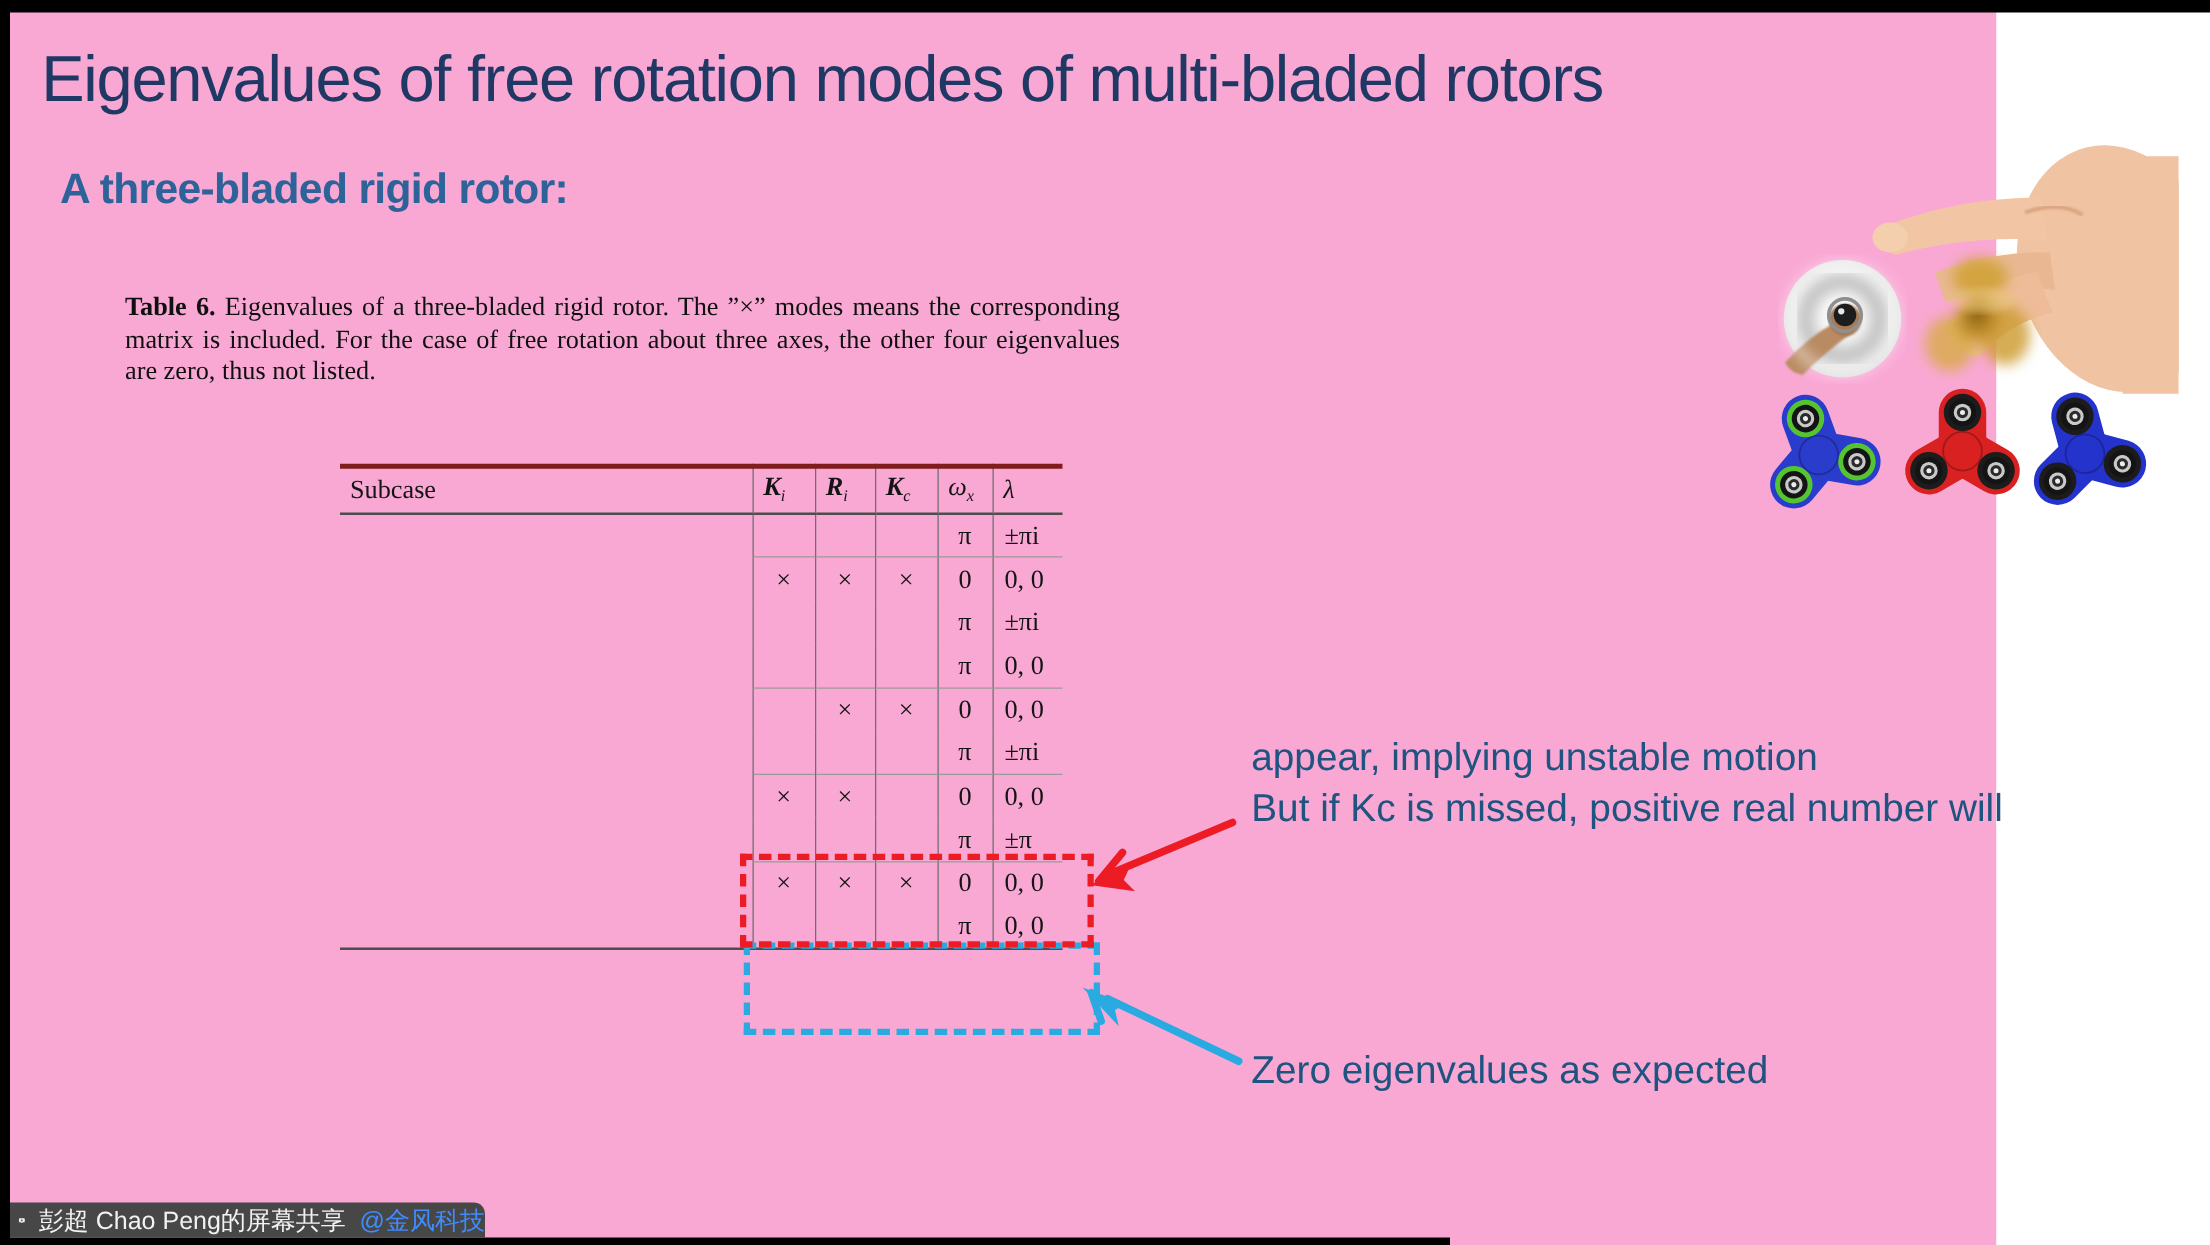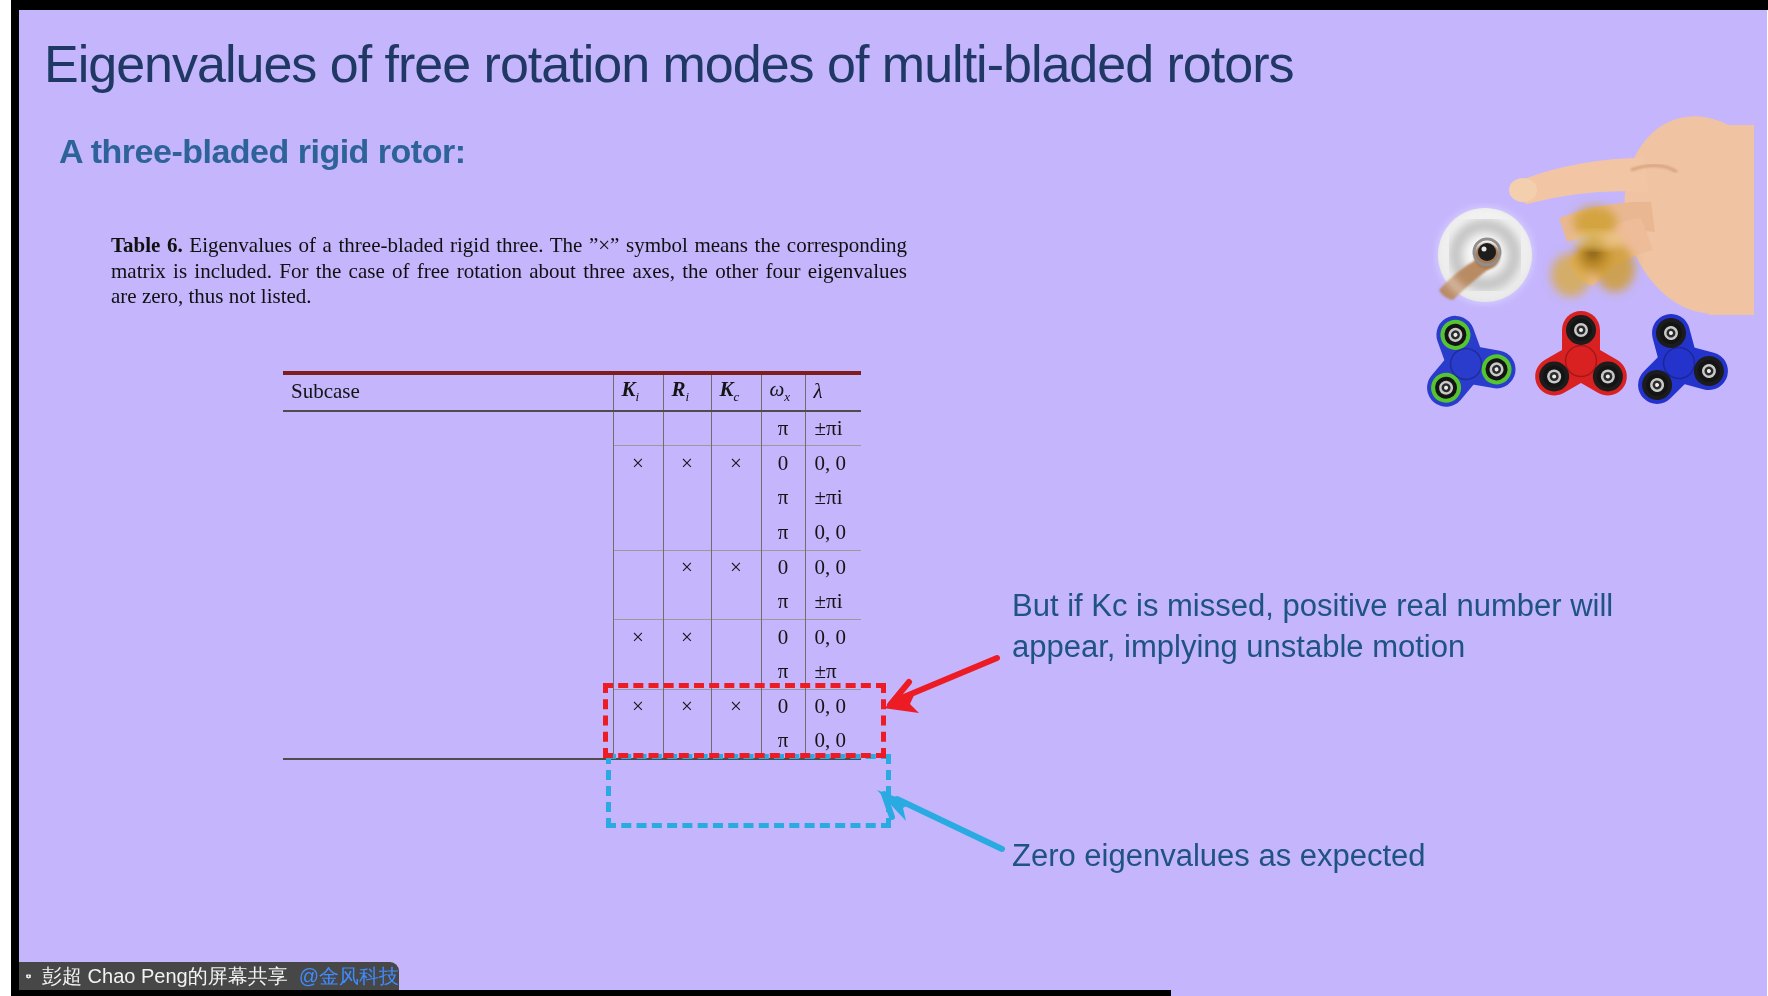--- a/index.html
+++ b/index.html
@@ -1,18 +1,18 @@
 <!DOCTYPE html>
 <html style="--title: #1f3864; --subtitle: #2e6399; --note: #1f5380; --red: #ed1c24; --cyan: #29abe2; --barbg: #474747; --bartext: #f2f2f2; --barmention: #3f8cff;"><head>
 <meta charset="utf-8">
 <style>
   * { margin:0; padding:0; box-sizing:border-box; }
   html,body { width:1768px; height:996px; background:#fff; overflow:hidden;
               font-family:"Liberation Sans", sans-serif; }
-  .stage { position:relative; width:1756px; height:996px; background:#c4b5fd;margin-left:11px; }
+  .stage { position:relative; width:1597px; height:996px; background:#f9a8d4; }
 
   .border-top    { position:absolute; left:0; top:0; width:1768px; height:10px; background:#000; z-index:40; }
   .border-left   { position:absolute; left:0; top:0; width:8px; height:996px; background:#000; z-index:50; }
   .strip-bottom  { position:absolute; left:0; top:990px; width:1160px; height:6px; background:#000; z-index:40; }
 
   .title { position:absolute; left:33px; top:34px; font-size:52px; line-height:60px;
            letter-spacing:-1px; color:var(--title); font-weight:400; white-space:nowrap; }
   .subtitle { position:absolute; left:48px; top:132px; font-size:34px; color:var(--subtitle);
               letter-spacing:-0.5px; white-space:nowrap; }
 
@@ -70,21 +70,21 @@
 
 <div class="stage">
 
   <div class="border-top"></div>
   <div class="border-left"></div>
   <div class="strip-bottom"></div>
 
   <h1 class="title">Eigenvalues of free rotation modes of multi-bladed rotors</h1>
   <h2 class="subtitle">A three-bladed rigid rotor:</h2>
 
-  <p class="caption"><b>Table 6.</b><span> Eigenvalues of a three-bladed rigid three. The ”×” symbol means the corresponding matrix is included. For the case of free rotation about three axes, the other four eigenvalues are zero, thus not listed.</span></p>
+  <p class="caption"><b>Table 6.</b><span> Eigenvalues of a three-bladed rigid rotor. The ”×” modes means the corresponding matrix is included. For the case of free rotation about three axes, the other four eigenvalues are zero, thus not listed.</span></p>
 
   <div class="tablewrap">
     <table id="eig-table">
         <colgroup>
           <col style="width: 330px;">
           <col style="width: 50px;">
           <col style="width: 48px;">
           <col style="width: 50px;">
           <col style="width: 44px;">
           <col style="width: 56px;">
@@ -181,22 +181,22 @@
             <td class="c-l vline rl">0, 0</td>
           </tr>
         </tbody>
       </table>
   </div>
 
   <div class="box-red"></div>
   <div class="box-blue"></div>
 
   <div class="note note-red">
+    <div>appear, implying unstable motion</div>
     <div>But if Kc is missed, positive real number will</div>
-    <div>appear, implying unstable motion</div>
   </div>
   <div class="note note-blue">Zero eigenvalues as expected</div>
 
   <svg class="arrow-layer" viewBox="0 0 1768 996">
     <g>
       <line class="stroke-red" x1="986" y1="658" x2="888" y2="699" stroke-width="6" stroke-linecap="round"></line>
       <path class="fill-red" d="M 872 708 L 905 691 L 899 704 L 908 713 Z"></path>
       <path class="stroke-red" d="M 879 705 L 898 682" stroke-width="6" stroke-linecap="round" fill="none"></path>
     </g>
     <g>

